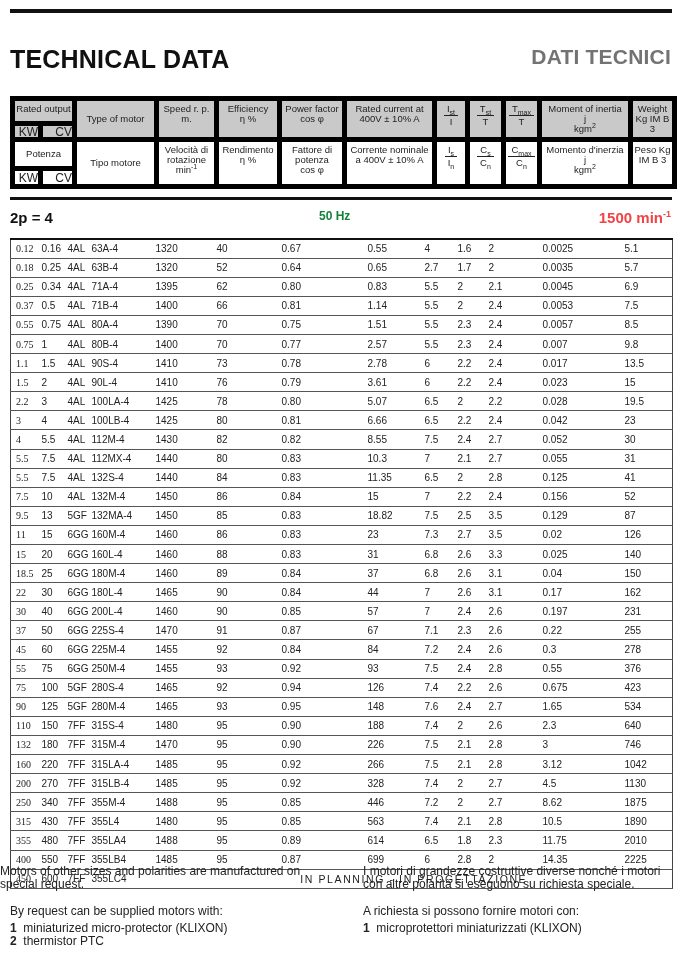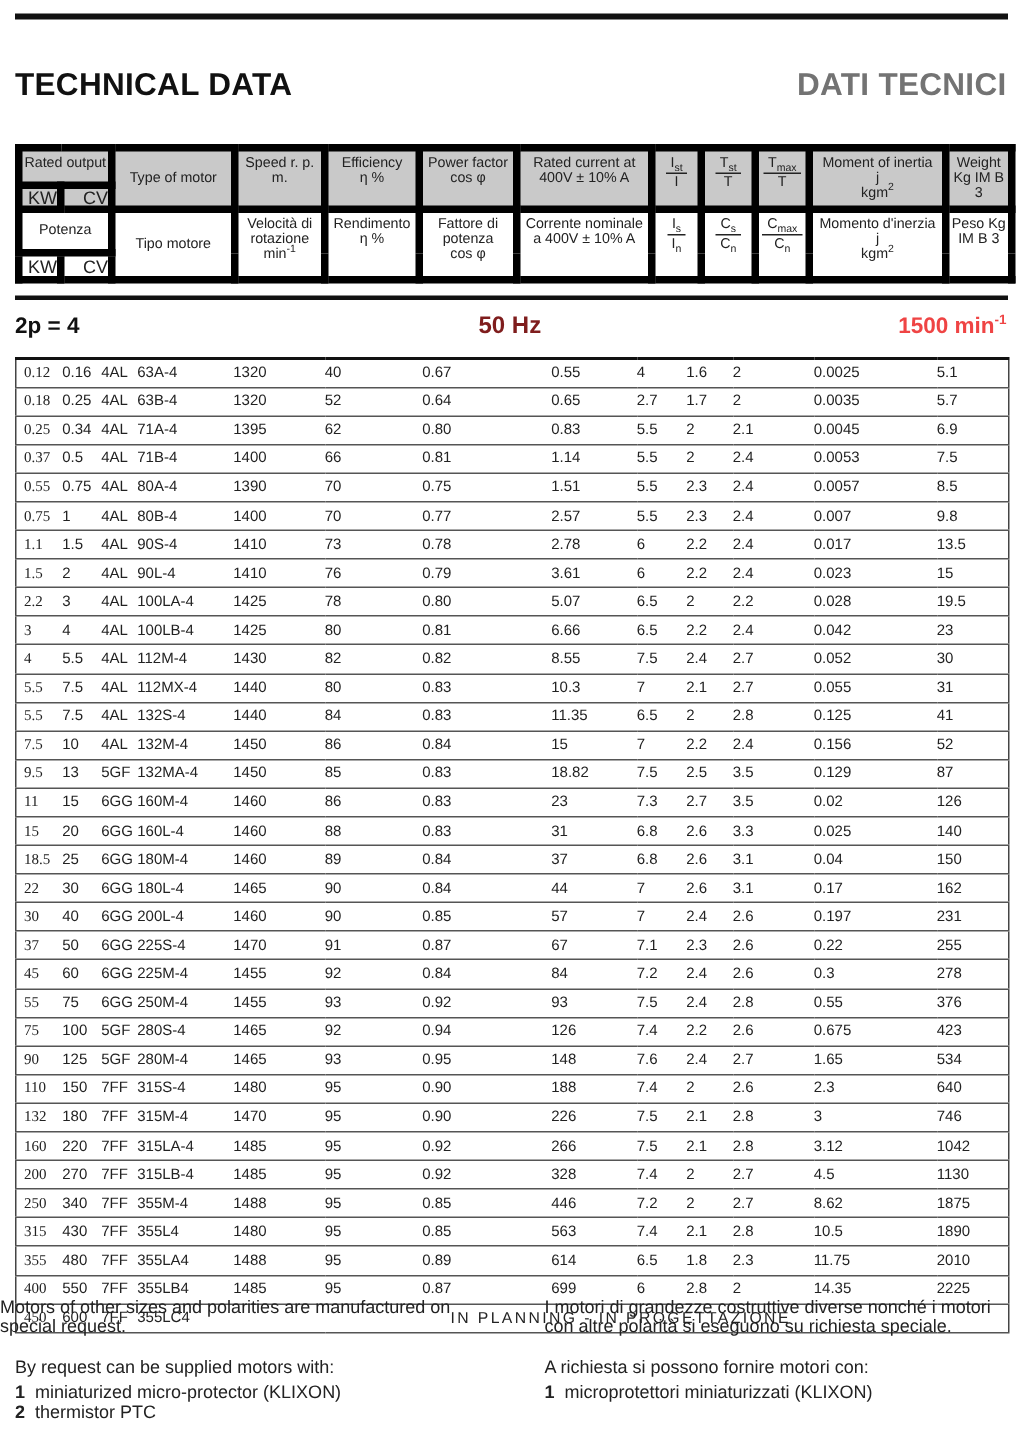--- a/index.html
+++ b/index.html
@@ -1,40 +1,40 @@
 <!DOCTYPE html>
 <html><head>
 <meta charset="utf-8">
 <style>
   * { box-sizing: border-box; margin: 0; padding: 0; }
   html, body { width: 683px; height: 957px; background: #ffffff; overflow: hidden; }
   body { font-family: "Liberation Sans", sans-serif; color: #1a1a1a; position: relative; }
 
   .top-rule { position: absolute; left: 10px; top: 9px; width: 662px; height: 4px; background: #111; }
 
-  .title-left { position: absolute; left: 10px; top: 45px; font-size: 21px; font-weight: bold; letter-spacing: 0.2px; color: #111; }
+  .title-left { position: absolute; left: 10px; top: 45px; font-size: 25px; font-weight: bold; letter-spacing: 0.2px; color: #111; }
   .title-right { position: absolute; right: 12px; top: 45px; font-size: 21px; font-weight: bold; letter-spacing: 0.2px; color: #737373; }
 
   
   .hdr { position: absolute; left: 10px; top: 96px; width: 662px; border-collapse: collapse; table-layout: fixed; }
   .hdr td { border: 5px solid #000000; font-size: 9.5px; text-align: center; vertical-align: top; line-height: 10px; padding-top: 3px; color: #222; }
   .hdr tr.en td { background: #c9c9c9; }
   .hdr tr.it td { background: #ffffff; }
   .hdr tr.sep td { border-top: 3px solid #111; }
   .hdr td.unit { vertical-align: middle; padding-top: 1px; font-size: 12px; text-align: right; }
   .hdr td.mid { vertical-align: middle; padding-top: 0; }
   .frac { display: inline-block; text-align: center; }
   .frac .num { display: block; border-bottom: 1px solid #222; padding: 0 3px 1px; }
   .frac .den { display: block; padding-top: 1px; }
   sub, sup { font-size: 7px; line-height: 0; }
 
   .rule2 { position: absolute; left: 10px; top: 197px; width: 662px; height: 3px; background: #111; }
 
   .sec-left { position: absolute; left: 10px; top: 209px; font-size: 15px; font-weight: bold; color: #111; }
-  .sec-mid { position: absolute; left: 319px; top: 209px; font-size: 16px; font-weight: bold; color: #7f1d1d; }
+  .sec-mid { position: absolute; left: 319px; top: 209px; font-size: 12px; font-weight: bold; color: #15803d; }
   .sec-right { position: absolute; right: 12px; top: 209px; font-size: 15px; font-weight: bold; color: #ef4444; }
   .sec-right sup { font-size: 9px; }
 
   
   .data { position: absolute; left: 10px; top: 238px; width: 662px; border-collapse: collapse; table-layout: fixed; border-top: 2px solid #111; border-left: 1px solid #444; border-right: 1px solid #444; border-bottom: 1px solid #444; }
   .data tr { height: 19.1px; }
   .data td { font-size: 10px; color: #222; border-bottom: 1px solid #555; white-space: nowrap; padding: 0; vertical-align: middle; }
   .data td.c-kw { padding-left: 5px; font-family: Liberation Serif, serif; }
   .data td.c-w { text-align: left; padding-right: 6px; }
   .data td.plan { text-align: center; letter-spacing: 1.6px; font-size: 10.5px; }

